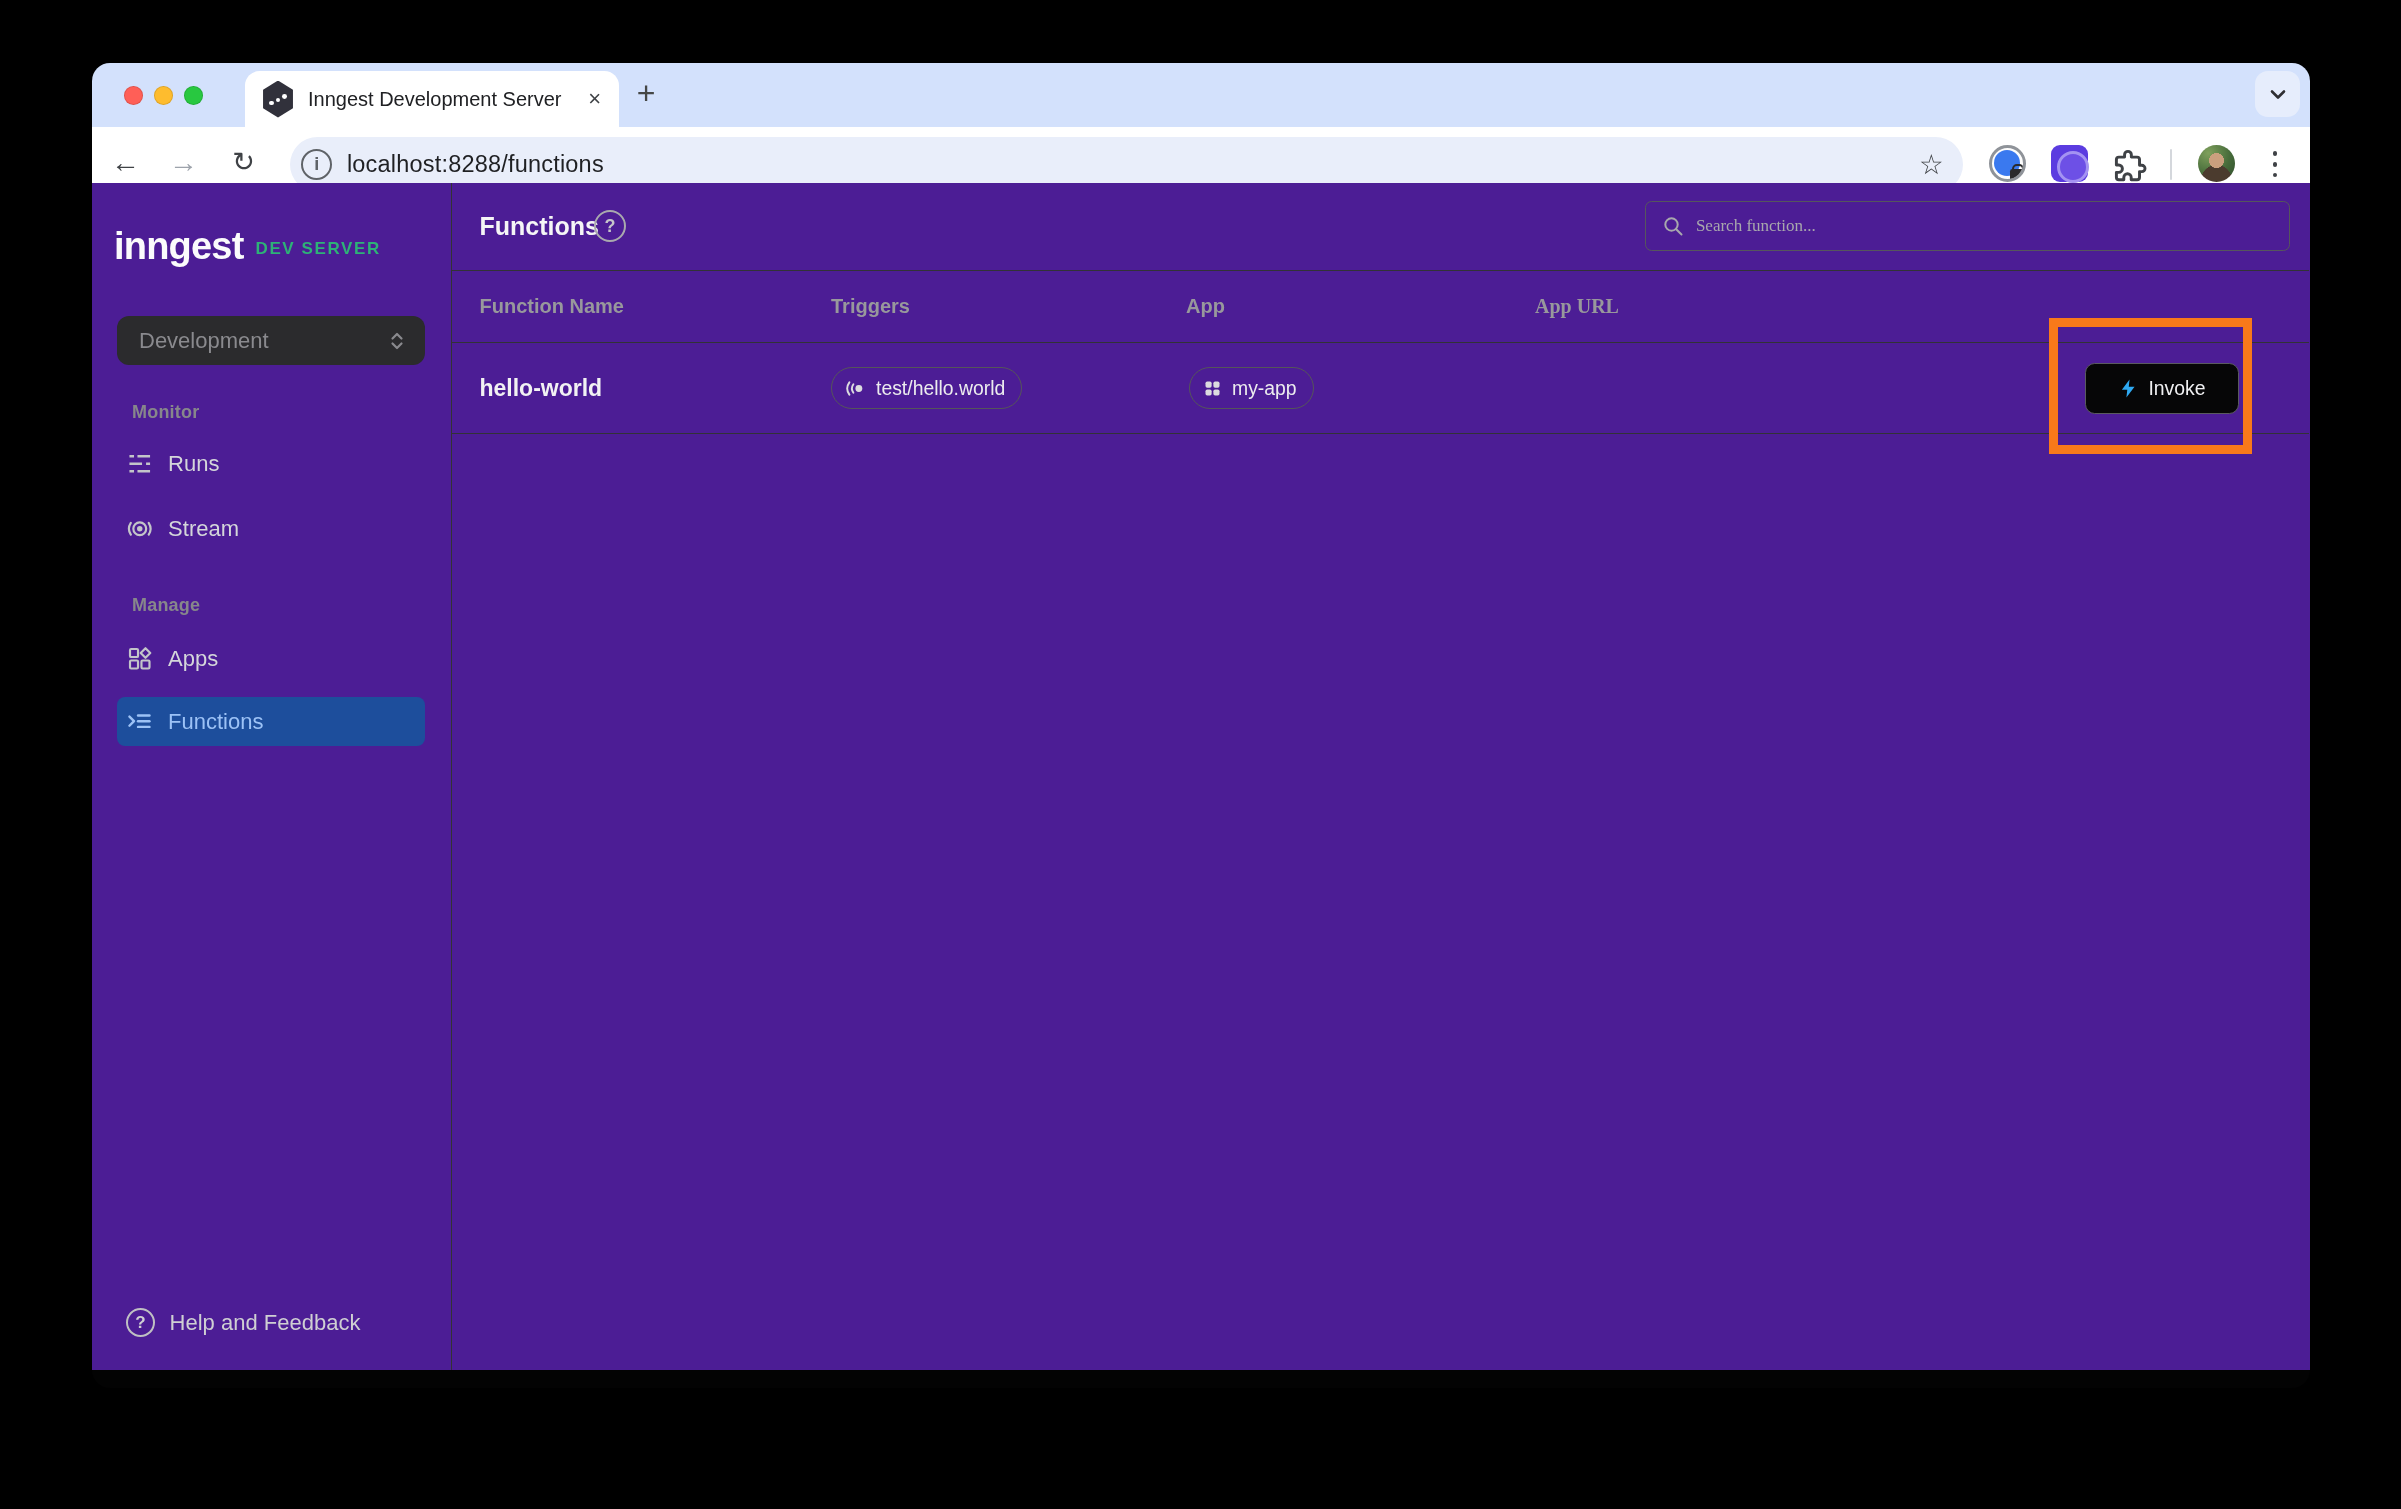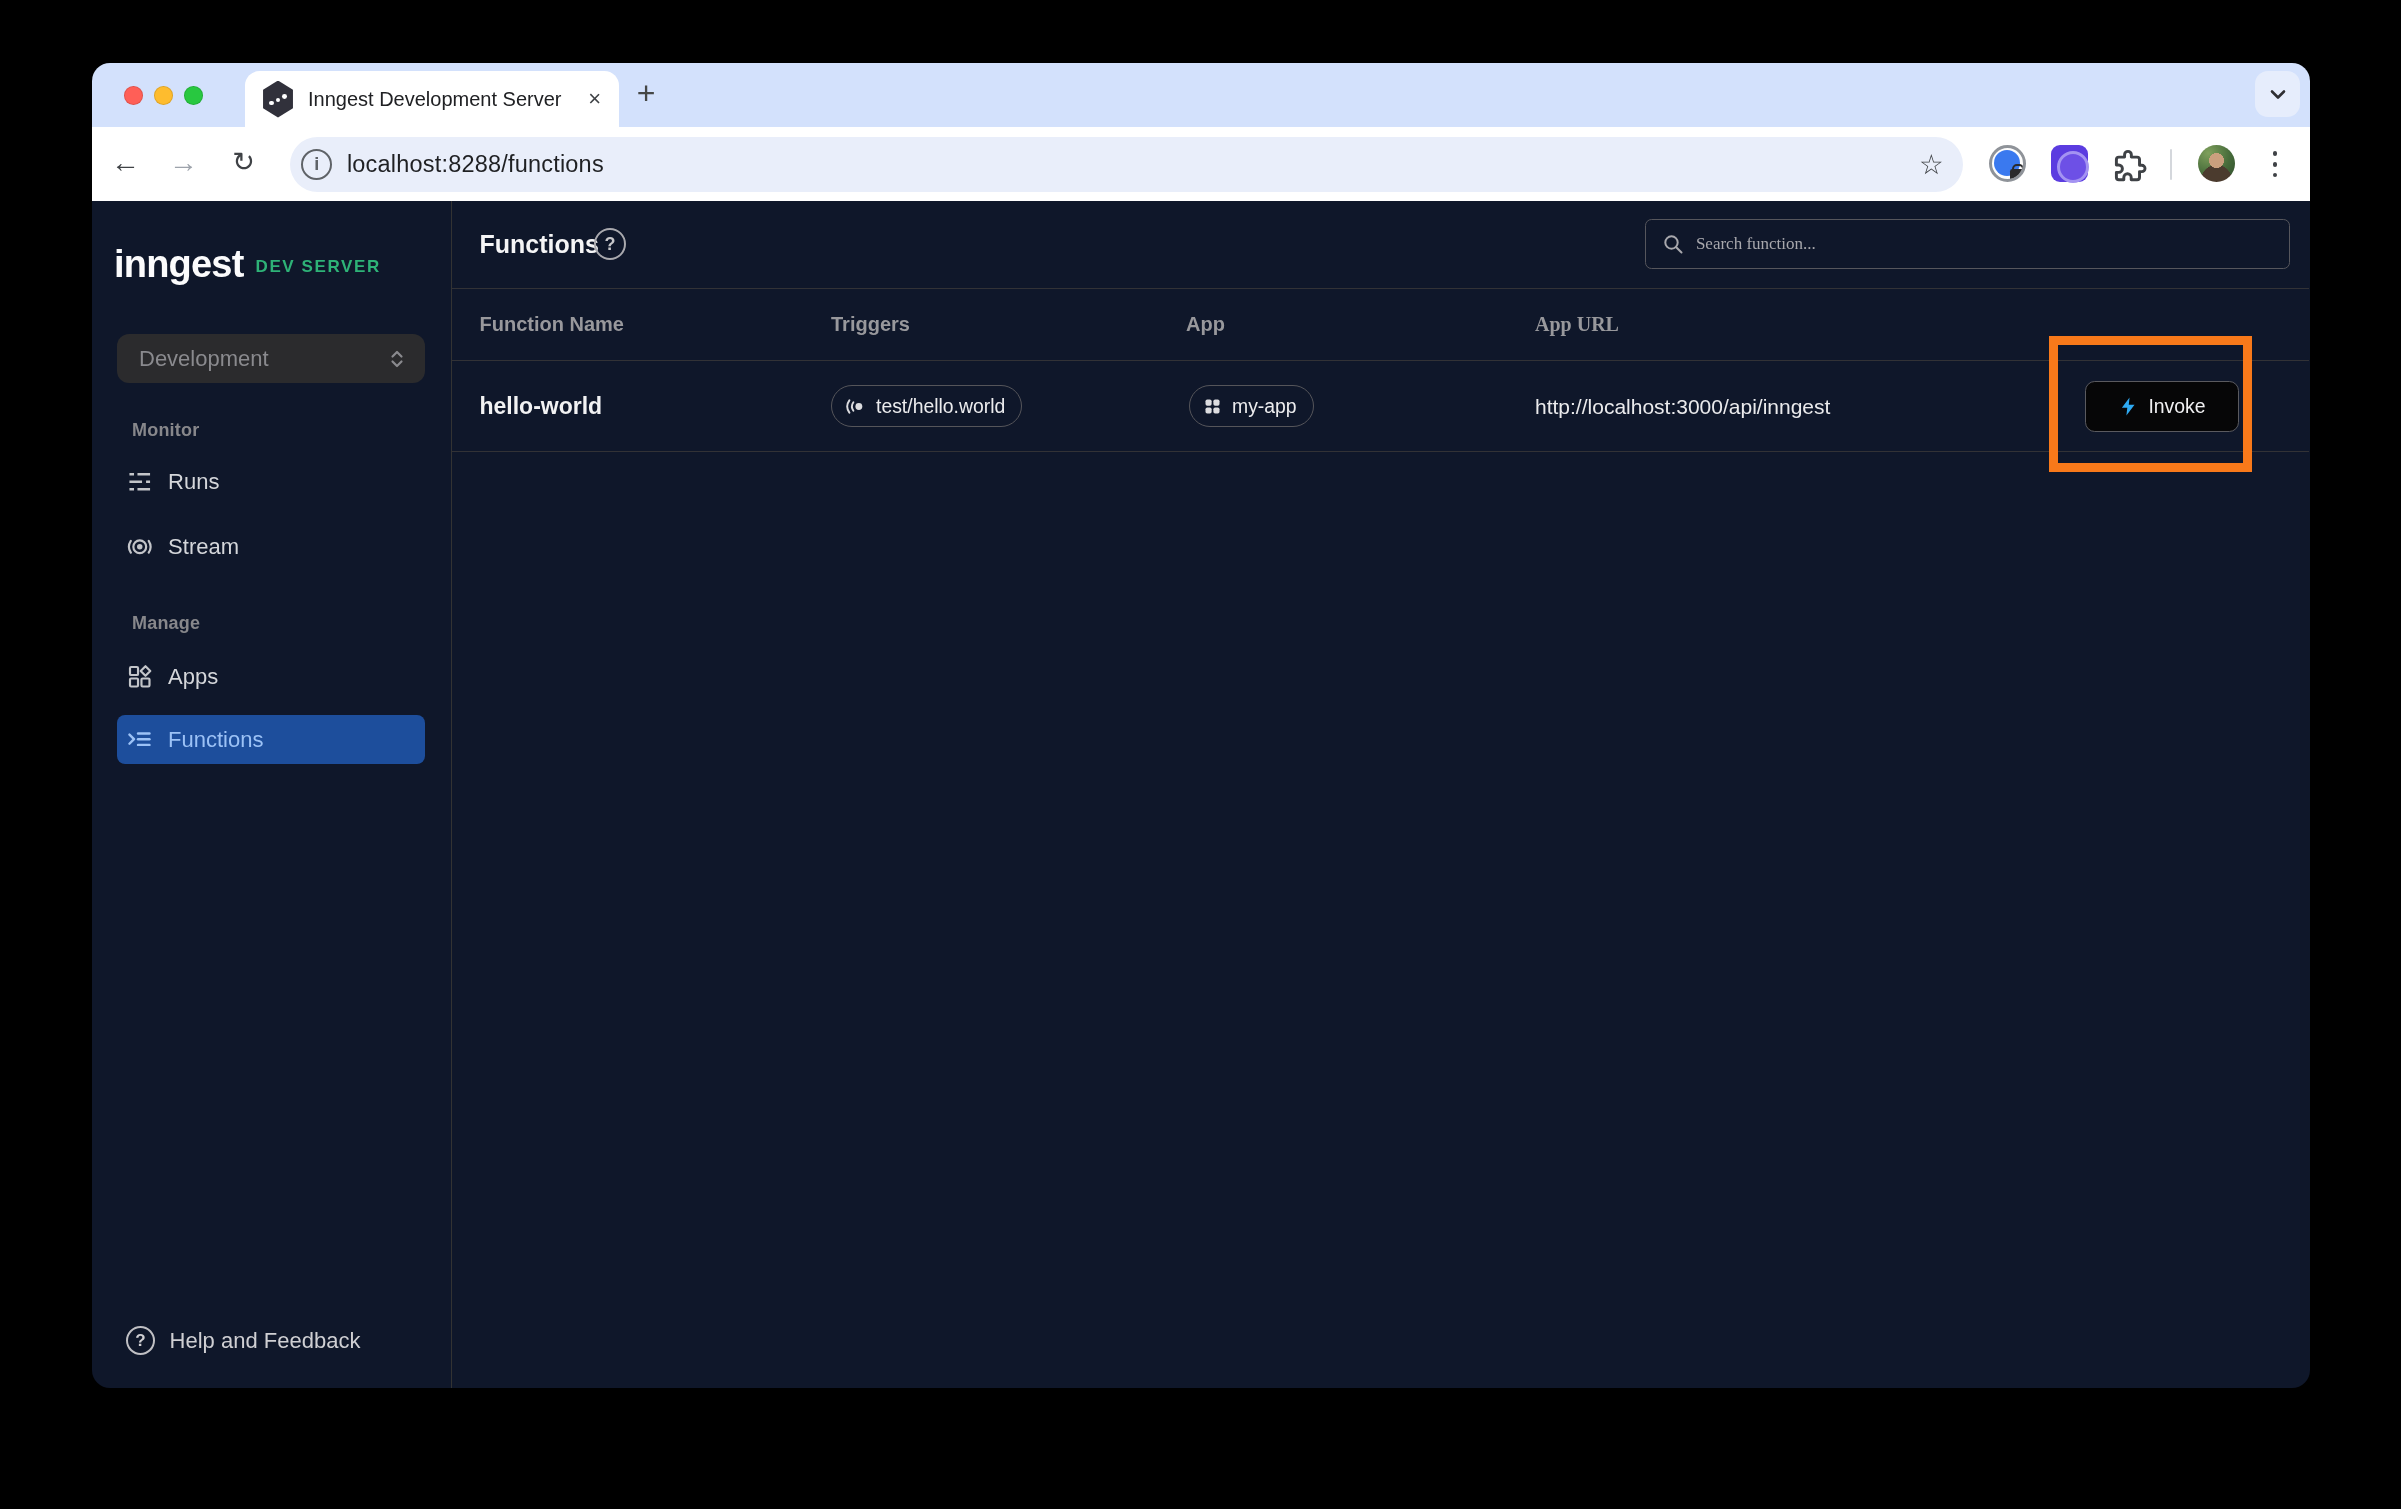--- a/index.html
+++ b/index.html
@@ -77,21 +77,21 @@
     position:absolute; left:2106px; top:18px; width:37px; height:37px; border-radius:50%;
     background:
       radial-gradient(circle at 50% 42%, #caa07e 0 26%, transparent 27%),
       radial-gradient(circle at 50% 95%, #4b3b2e 0 38%, transparent 39%),
       radial-gradient(circle at 28% 22%, #7fa05c, #466b3a 55%, #2e4c2c);
   }
   .menu-dots { position:absolute; left:2175px; top:19.4px; width:16px; height:36px; display:flex; flex-direction:column; align-items:center; justify-content:center; gap:5.7px; }
   .menu-dots i { width:4.9px; height:4.9px; border-radius:50%; background:#3f4246; }
 
   
-  .content { position:absolute; left:0; top:138px; width:100%; height:1187px; background:#0f172a; display:flex; }
+  .content { position:absolute; left:0; top:120px; width:100%; height:1187px; background:#4c1d95; display:flex; }
   .sidebar { position:relative; width:360px; height:100%; border-right:0.8px solid #333; flex:0 0 auto; }
   .main { position:relative; width:1857px; height:100%; }
 
   
   .logo-row { position:absolute; left:22px; top:42px; display:flex; align-items:center; }
   .logo-word { font-size:38px; font-weight:800; color:#fbfbfc; letter-spacing:-0.8px; }
   .logo-badge { margin-left:12px; font-size:17px; font-weight:600; letter-spacing:1.6px; color:#2eb277; padding-top:4.9px; }
   .env-select {
     position:absolute; left:25px; top:133px; width:308px; height:49px;
     background:#2b2b2d; border-radius:12px; display:flex; align-items:center;
@@ -318,21 +318,20 @@
         <span class="pill pill-app">
           <svg width="21" height="21" viewBox="0 0 24 24" fill="#dcdcdf">
             <rect x="4" y="4" width="7" height="7" rx="2"></rect>
               <rect x="13" y="4" width="7" height="7" rx="2"></rect>
             <rect x="4" y="13" width="7" height="7" rx="2"></rect>
               <rect x="13" y="13" width="7" height="7" rx="2"></rect>
           </svg>
           <span>my-app</span>
         </span>
 
-        <span class="app-url">http://localhost:3000/api/inngest</span>
 
         <button class="invoke-btn">
           <svg width="21" height="21" viewBox="0 0 24 24" fill="#2ea9f2">
             <path d="M13.2 1.8 L4.4 13.4 H10.6 L9.6 22.2 L18.9 9.9 H12.3 Z"></path>
           </svg>
           <span>Invoke</span>
         </button>
       </div>
 
       <div class="annotation"></div>

